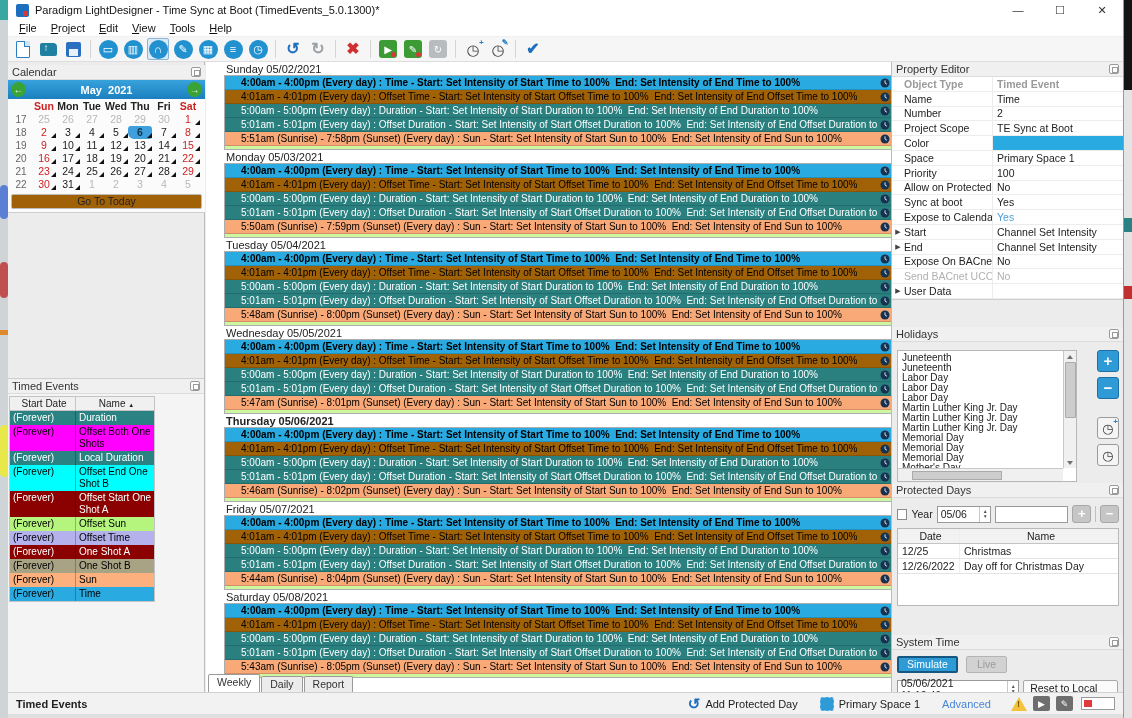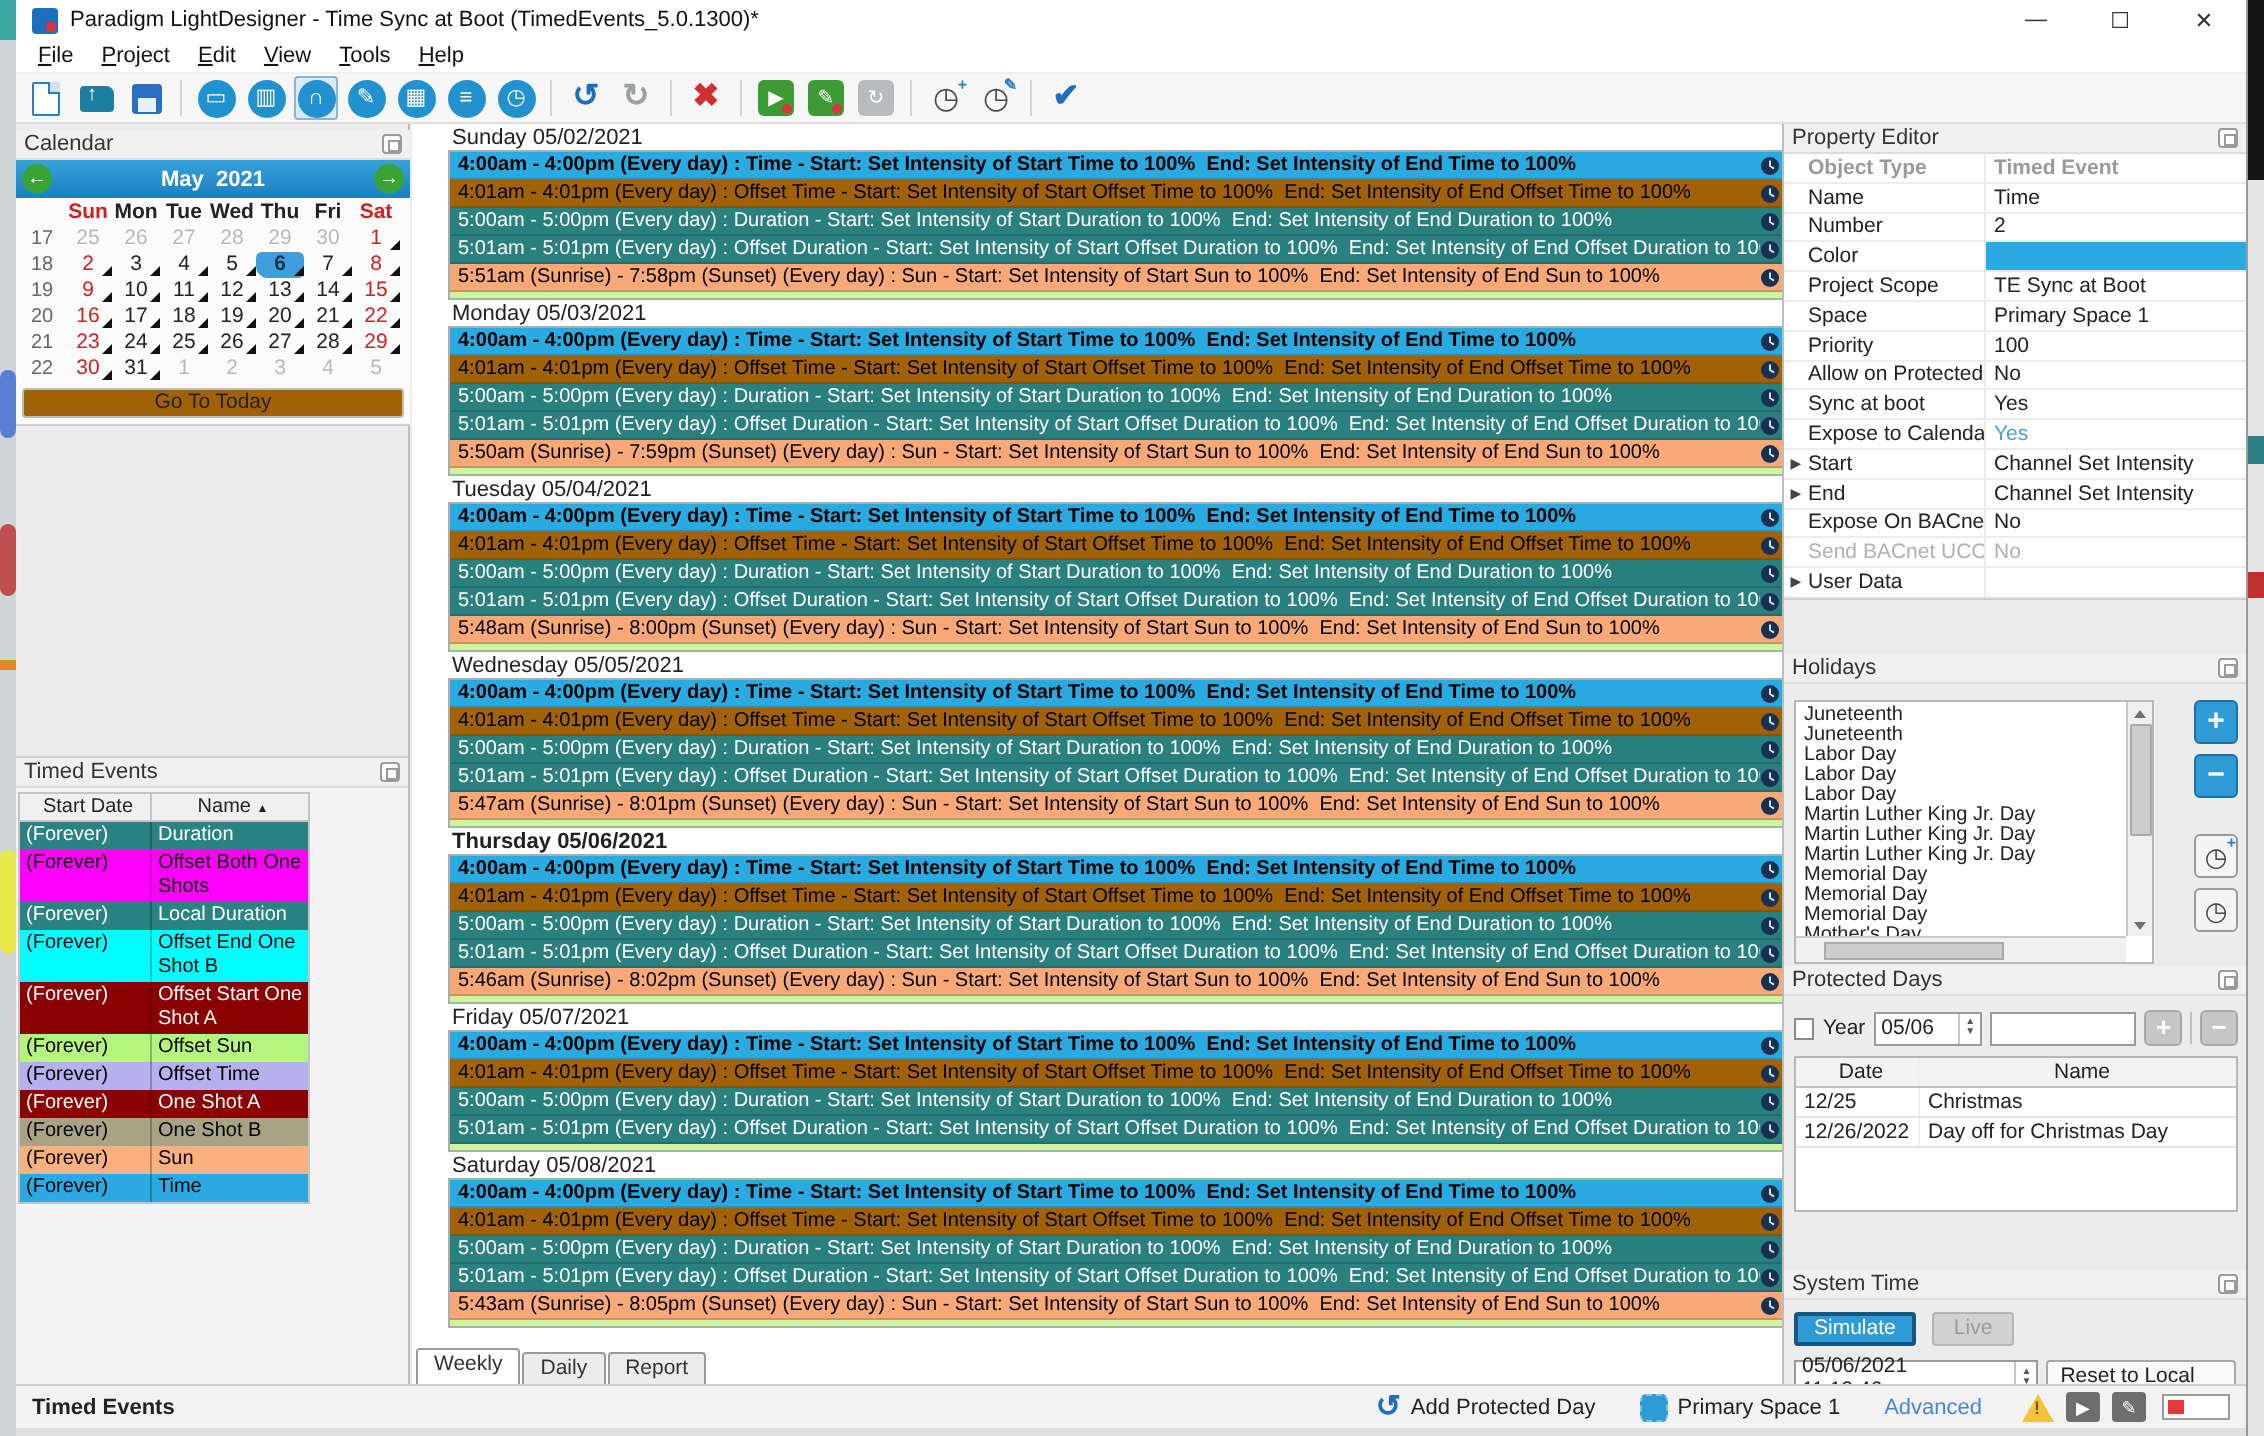--- a/index.html
+++ b/index.html
@@ -81,21 +81,21 @@
 
   
   .sched { position:absolute; inset:0; background:#fff; }
   .sched-day { margin-left:18px; }
   .day-label { height:13px; font-size:11px; color:#222; padding:1px 0 0 2px; line-height:12px; }
   .day-label.today { font-weight:bold; }
   .day-box { display:flex; border:1px solid #adadad; width:684px; }
   .day-rows { flex:1 1 auto; overflow:hidden; }
   .ev { height:14px; display:flex; align-items:center; border-bottom:1px solid rgba(0,0,0,0.15); }
   .ev:last-child { border-bottom:none; }
-  .ev-text { flex:1 1 auto; font-size:10px; white-space:pre; overflow:hidden; padding-left:4px; }
+  .ev-text { flex:1 1 auto; font-size:10px; white-space:pre; overflow:hidden; padding-left:16px; }
   .ev-time { background:#29abe2; } .ev-time .ev-text { font-weight:bold; color:#000; }
   .ev-offset_time { background:#a16207; color:#000; }
   .ev-duration { background:#2a7f7f; color:#fff; }
   .ev-sun { background:#f9a977; color:#000; }
   .ev-sliver { height:3px; background:#cdf6a0; }
   .ev .clock { flex:0 0 auto; margin-right:3px; display:flex; }
   .day-sb { flex:0 0 13px; background:#f0f0f0; border-left:1px solid #c8c8c8; display:flex; flex-direction:column; align-items:center; }
   .sb-btn { width:13px; height:11px; display:flex; align-items:center; justify-content:center; }
   .sb-tri-up { width:0;height:0;border-left:3px solid transparent;border-right:3px solid transparent;border-bottom:4px solid #707070; }
   .sb-tri-dn { width:0;height:0;border-left:3px solid transparent;border-right:3px solid transparent;border-top:4px solid #707070; }
@@ -774,20 +774,29 @@
                 </div>
                 <div class="ev ev-duration">
                   <span class="ev-text">5:01am - 5:01pm (Every day) : Offset Duration - Start: Set Intensity of Start Offset Duration to 100%  End: Set Intensity of End Offset Duration to 100%</span>
                   <span class="clock">
                     <svg width="10" height="10" viewBox="0 0 10 10">
                       <circle cx="5" cy="5" r="4.5" fill="#16324f"></circle>
                       <path d="M5 2.3V5L7 6.3" stroke="#cfe0ee" stroke-width="1" fill="none"></path>
                     </svg>
                   </span>
                 </div>
+                <div class="ev ev-sun">
+                  <span class="ev-text">5:44am (Sunrise) - 8:04pm (Sunset) (Every day) : Sun - Start: Set Intensity of Start Sun to 100%  End: Set Intensity of End Sun to 100%</span>
+                  <span class="clock">
+                    <svg width="10" height="10" viewBox="0 0 10 10">
+                      <circle cx="5" cy="5" r="4.5" fill="#16324f"></circle>
+                      <path d="M5 2.3V5L7 6.3" stroke="#cfe0ee" stroke-width="1" fill="none"></path>
+                    </svg>
+                  </span>
+                </div>
                 <div class="ev-sliver"></div>
               </div>
               <div class="day-sb">
                 <div class="sb-btn">
                   <div class="sb-tri-up"></div>
                 </div>
                 <div class="sb-thumb"></div>
                 <div class="sb-track"></div>
                 <div class="sb-btn">
                   <div class="sb-tri-dn"></div>
@@ -884,27 +893,27 @@
               <span class="pe-label">Name</span>
               <span class="pe-value">Time</span>
             </div>
             <div class="pe-row">
               <span class="pe-exp"></span>
               <span class="pe-label">Number</span>
               <span class="pe-value">2</span>
             </div>
             <div class="pe-row">
               <span class="pe-exp"></span>
+              <span class="pe-label">Project Scope</span>
+              <span class="pe-value">TE Sync at Boot</span>
+            </div>
+            <div class="pe-row">
+              <span class="pe-exp"></span>
               <span class="pe-label">Color</span>
               <span class="pe-value swatch" style="background: rgb(41, 171, 226);"></span>
-            </div>
-            <div class="pe-row">
-              <span class="pe-exp"></span>
-              <span class="pe-label">Project Scope</span>
-              <span class="pe-value">TE Sync at Boot</span>
             </div>
             <div class="pe-row">
               <span class="pe-exp"></span>
               <span class="pe-label">Space</span>
               <span class="pe-value">Primary Space 1</span>
             </div>
             <div class="pe-row">
               <span class="pe-exp"></span>
               <span class="pe-label">Priority</span>
               <span class="pe-value">100</span>

